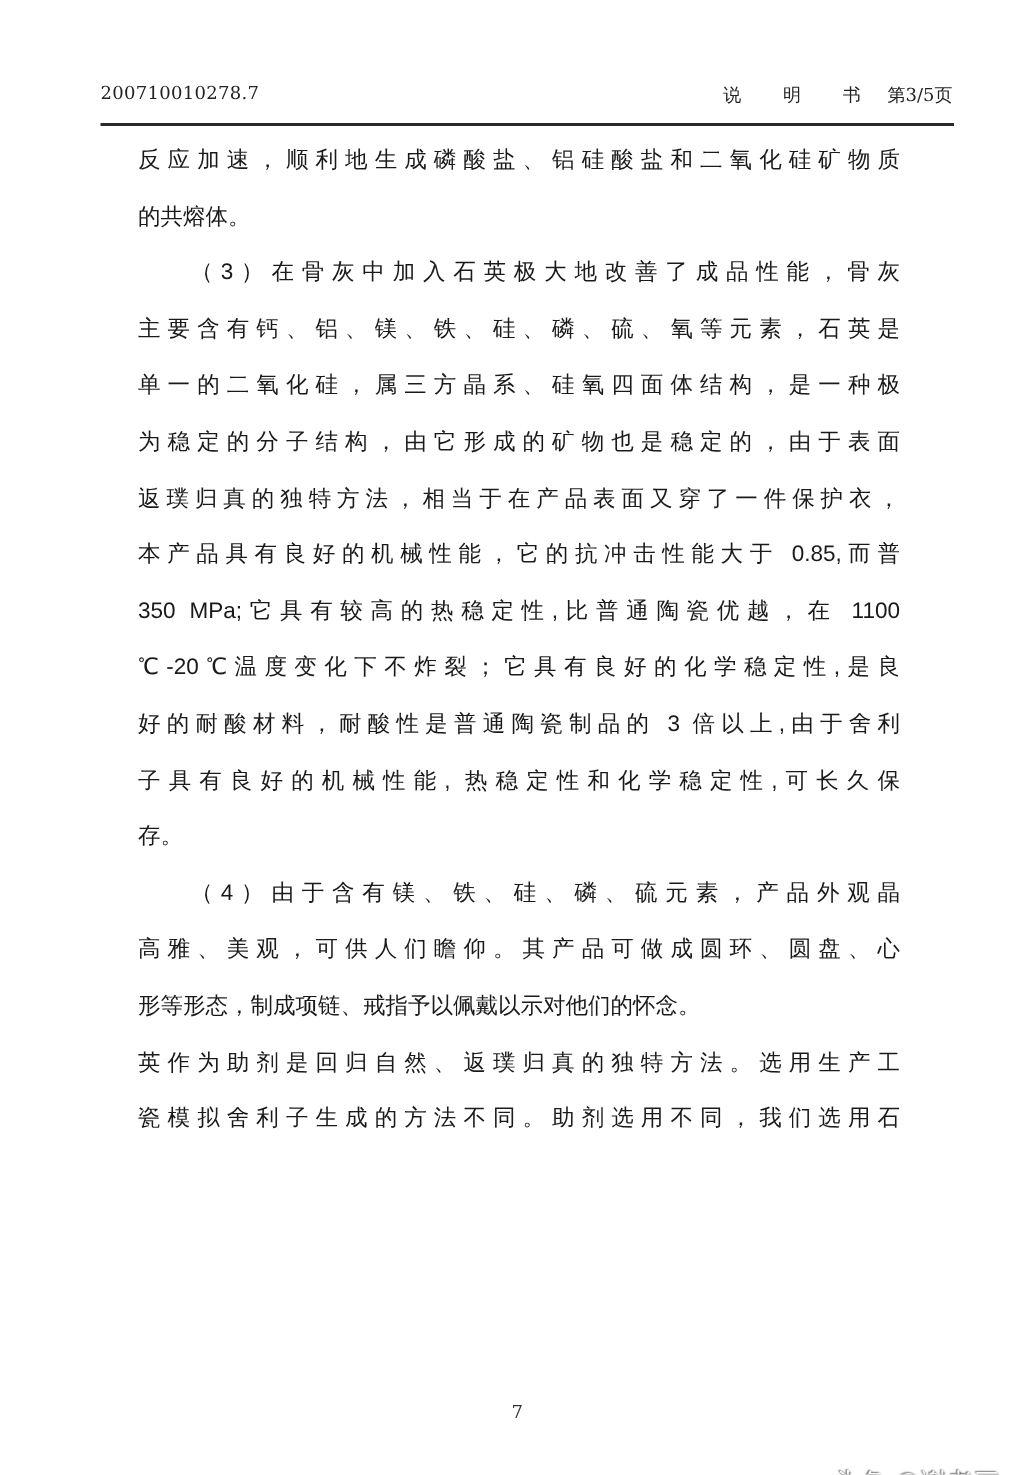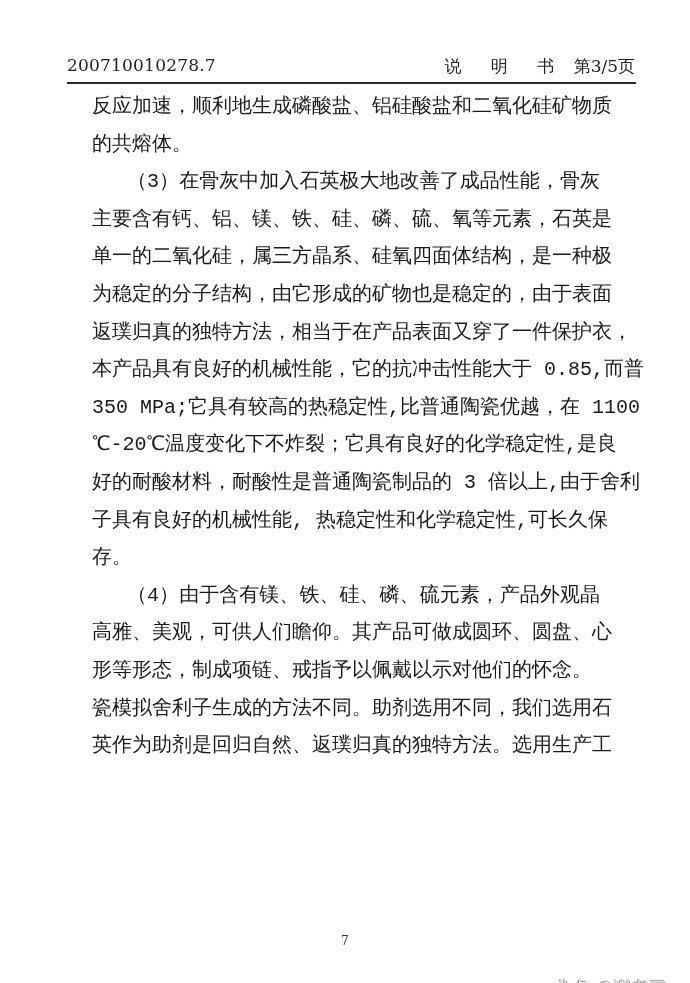--- a/index.html
+++ b/index.html
@@ -21,21 +21,21 @@
       height: 983px;
       background: #ffffff;
     }
     .header {
       position: absolute;
       left: 67px;
       top: 55px;
       width: 568px;
       height: 20px;
       font-family: "DejaVu Serif", serif;
-      font-size: 17px;
+      font-size: 12px;
       color: #222;
     }
     .header .docnum {
       position: absolute;
       left: 0;
       top: 0;
       letter-spacing: 0.2px;
     }
     .header .right {
       position: absolute;
@@ -54,22 +54,22 @@
       top: 82px;
       width: 569px;
       height: 1.5px;
       background: #2a2a2a;
     }
     .body-text {
       position: absolute;
       left: 92px;
       top: 88px;
       width: 508px;
-      font-family: Liberation Mono, monospace;
-      font-size: 20px;
+      font-family: Liberation Sans, sans-serif;
+      font-size: 15px;
       line-height: 37.6px;
       color: #1a1a1a;
     }
     .line {
       display: block;
       height: 37.6px;
       white-space: nowrap;
       overflow: visible;
       text-align: justify;
       text-align-last: justify;
@@ -125,21 +125,21 @@
     <span class="line">返璞归真的独特方法，相当于在产品表面又穿了一件保护衣，</span>
     <span class="line">本产品具有良好的机械性能，它的抗冲击性能大于 0.85,而普</span>
     <span class="line">350 MPa;它具有较高的热稳定性,比普通陶瓷优越，在 1100</span>
     <span class="line">℃-20℃温度变化下不炸裂；它具有良好的化学稳定性,是良</span>
     <span class="line">好的耐酸材料，耐酸性是普通陶瓷制品的 3 倍以上,由于舍利</span>
     <span class="line">子具有良好的机械性能, 热稳定性和化学稳定性,可长久保</span>
     <span class="line last">存。</span>
     <span class="line indent">（4）由于含有镁、铁、硅、磷、硫元素，产品外观晶</span>
     <span class="line">高雅、美观，可供人们瞻仰。其产品可做成圆环、圆盘、心</span>
     <span class="line last">形等形态，制成项链、戒指予以佩戴以示对他们的怀念。</span>
+    <span class="line">英作为助剂是回归自然、返璞归真的独特方法。选用生产工</span>
     <span class="line">瓷模拟舍利子生成的方法不同。助剂选用不同，我们选用石</span>
-    <span class="line">英作为助剂是回归自然、返璞归真的独特方法。选用生产工</span>
   </div>
 
   <div class="page-number">7</div>
 
   <div class="watermark">头条 @谢老三</div>
 
 </div>
 
 </body></html>

